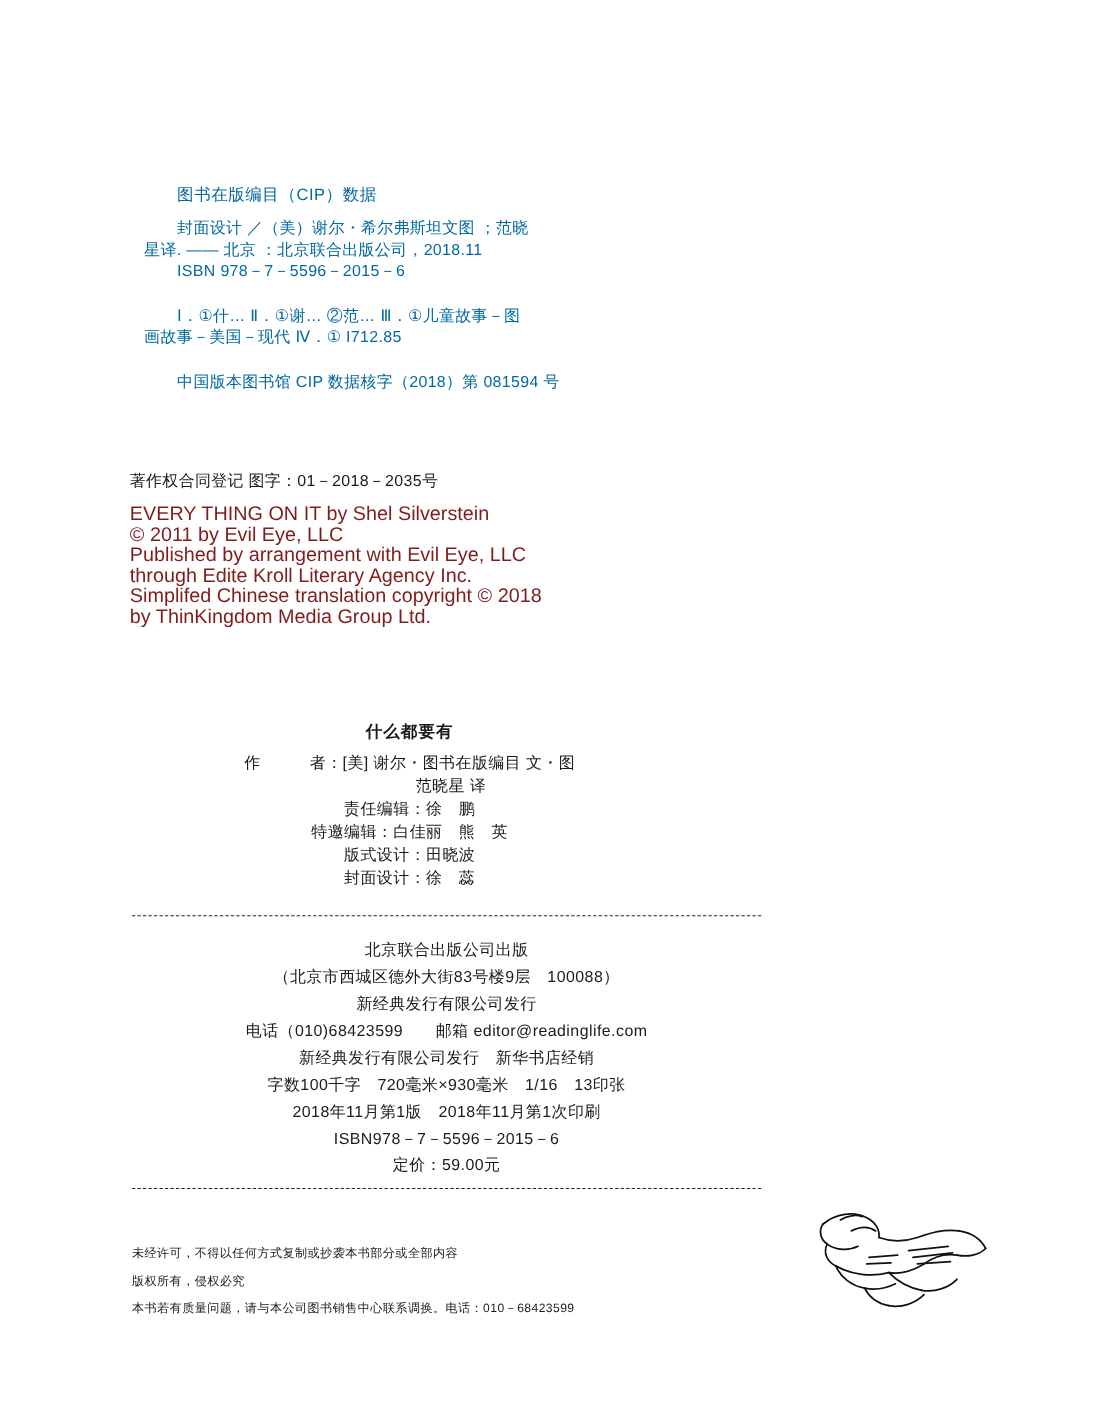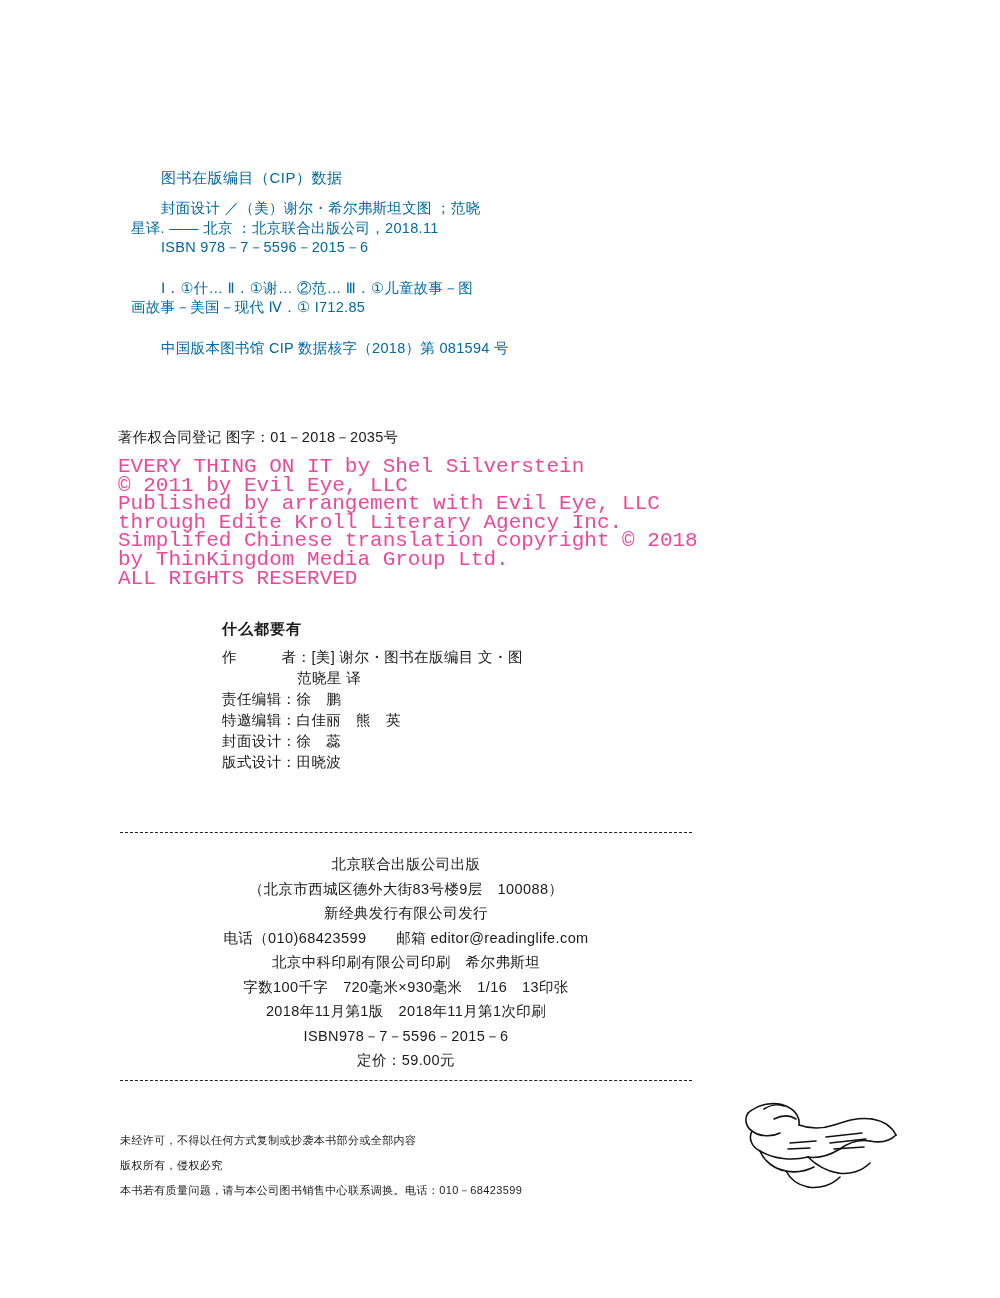--- a/index.html
+++ b/index.html
@@ -56,34 +56,35 @@
     position: absolute;
     left: 118px;
     top: 428px;
     font-size: 14.5px;
     letter-spacing: 0.3px;
   }
   .copyright-en {
     position: absolute;
     left: 118px;
     top: 458px;
-    font-family: Liberation Mono, monospace;
-    font-size: 21px;
+    font-family: Liberation Sans, sans-serif;
+    font-size: 18px;
     line-height: 18.6px;
-    color: #ec4899;
+    color: #7f1d1d;
   }
   .copyright-en div { white-space: pre; }
 
   
   .credits {
     position: absolute;
     left: 222px;
-    top: 618px;
+    top: 655px;
     font-size: 14.5px;
     line-height: 21px;
+    text-align: center;
   }
   .credits-title {
     font-weight: bold;
     font-size: 15px;
     letter-spacing: 1px;
     margin-bottom: 8px;
   }
   .cred-row {
     white-space: pre;
     letter-spacing: 0.4px;
@@ -156,42 +157,41 @@
 
   <div class="copyright-cn">著作权合同登记 图字：01－2018－2035号</div>
 
   <div class="copyright-en">
     <div>EVERY THING ON IT by Shel Silverstein</div>
     <div>© 2011 by Evil Eye, LLC</div>
     <div>Published by arrangement with Evil Eye, LLC</div>
     <div>through Edite Kroll Literary Agency Inc.</div>
     <div>Simplifed Chinese translation copyright © 2018</div>
     <div>by ThinKingdom Media Group Ltd.</div>
-    <div>ALL RIGHTS RESERVED</div>
   </div>
 
   <div class="credits">
     <div class="credits-title">什么都要有</div>
     <div class="cred-row"><span>作　　　者：</span><span>[美] 谢尔・图书在版编目 文・图</span></div>
     <div class="cred-sub">范晓星 译</div>
     <div class="cred-row"><span>责任编辑：</span><span>徐　鹏</span></div>
     <div class="cred-row"><span>特邀编辑：</span><span>白佳丽　熊　英</span></div>
+    <div class="cred-row"><span>版式设计：</span><span>田晓波</span></div>
     <div class="cred-row"><span>封面设计：</span><span>徐　蕊</span></div>
-    <div class="cred-row"><span>版式设计：</span><span>田晓波</span></div>
   </div>
 
   <div class="dashed dashed-top"></div>
   <div class="dashed dashed-bottom"></div>
 
   <div class="publisher">
     <div>北京联合出版公司出版</div>
     <div>（北京市西城区德外大街83号楼9层　100088）</div>
     <div>新经典发行有限公司发行</div>
     <div>电话（010)68423599　　邮箱 editor@readinglife.com</div>
-    <div>北京中科印刷有限公司印刷　希尔弗斯坦</div>
+    <div>新经典发行有限公司发行　新华书店经销</div>
     <div>字数100千字　720毫米×930毫米　1/16　13印张</div>
     <div>2018年11月第1版　2018年11月第1次印刷</div>
     <div>ISBN978－7－5596－2015－6</div>
     <div>定价：59.00元</div>
   </div>
 
   <div class="notes">
     <div>未经许可，不得以任何方式复制或抄袭本书部分或全部内容</div>
     <div>版权所有，侵权必究</div>
     <div>本书若有质量问题，请与本公司图书销售中心联系调换。电话：010－68423599</div>

